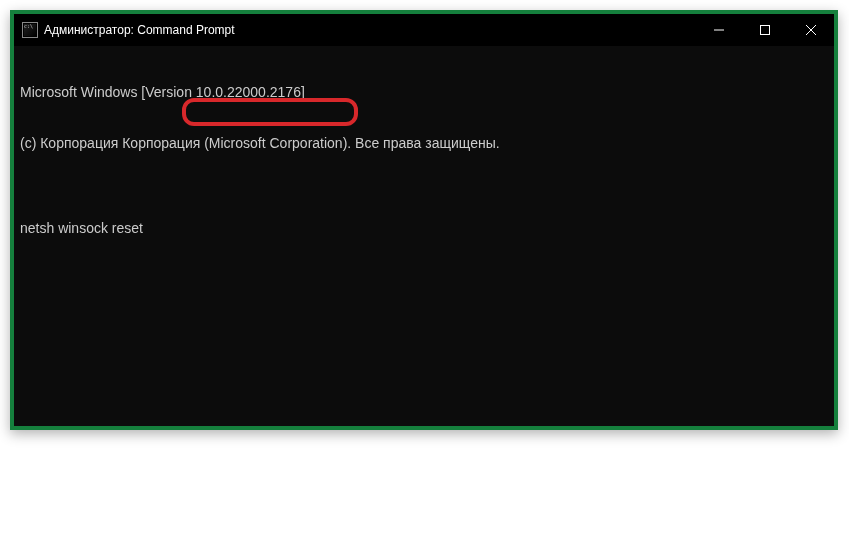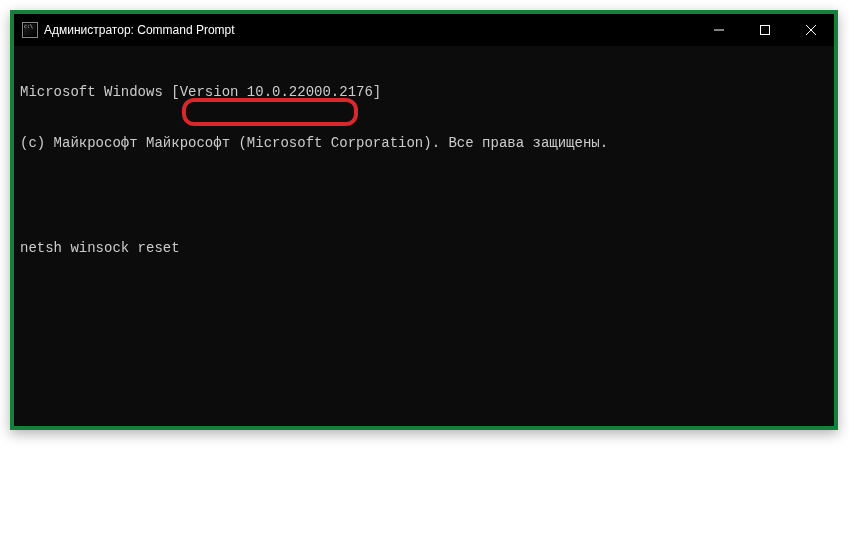--- a/index.html
+++ b/index.html
@@ -62,32 +62,32 @@
     justify-content: center;
     color: #ffffff;
     cursor: pointer;
   }
   .win-btn svg { width: 10px; height: 10px; stroke: #fff; stroke-width: 1; fill: none; }
 
   .terminal {
     flex: 1 1 auto;
     background: #0c0c0c;
     color: #cccccc;
-    font-family: Liberation Mono, monospace;
+    font-family: Liberation Sans, sans-serif;
     font-size: 14px;
     line-height: 17px;
     padding: 4px 6px 6px 6px;
     white-space: pre;
     overflow: hidden;
     position: relative;
   }
   .line { display: block; }
   .prompt-line { display: flex; position: relative; }
   .prompt-path { white-space: pre; }
-  .cmd { white-space: pre; margin-top: 20px; }
+  .cmd { white-space: pre; }
   .highlight-ring {
     position: absolute;
     border: 4px solid #d8282b;
     border-radius: 12px;
     pointer-events: none;
   }
 </style>
 </head>
 <body>
 
@@ -112,21 +112,21 @@
         <svg viewBox="0 0 10 10">
             <line x1="0" y1="0" x2="10" y2="10"></line>
             <line x1="10" y1="0" x2="0" y2="10"></line>
           </svg>
       </div>
     </div>
   </div>
 
   <div class="terminal">
     <span class="line">Microsoft Windows [Version 10.0.22000.2176]</span>
-    <span class="line">(c) Майкрософт Майкрософт (Microsoft Corporation). Все права защищены.</span>
+    <span class="line">(c) Корпорация Корпорация (Microsoft Corporation). Все права защищены.</span>
     <span class="line"></span>
     <span class="prompt-line">
       <span class="cmd">netsh winsock reset</span>
     </span>
     <div class="highlight-ring" style="left: 168px; top: 52px; width: 176px; height: 28px;"></div>
   </div>
 
 </div>
 
 </body></html>

